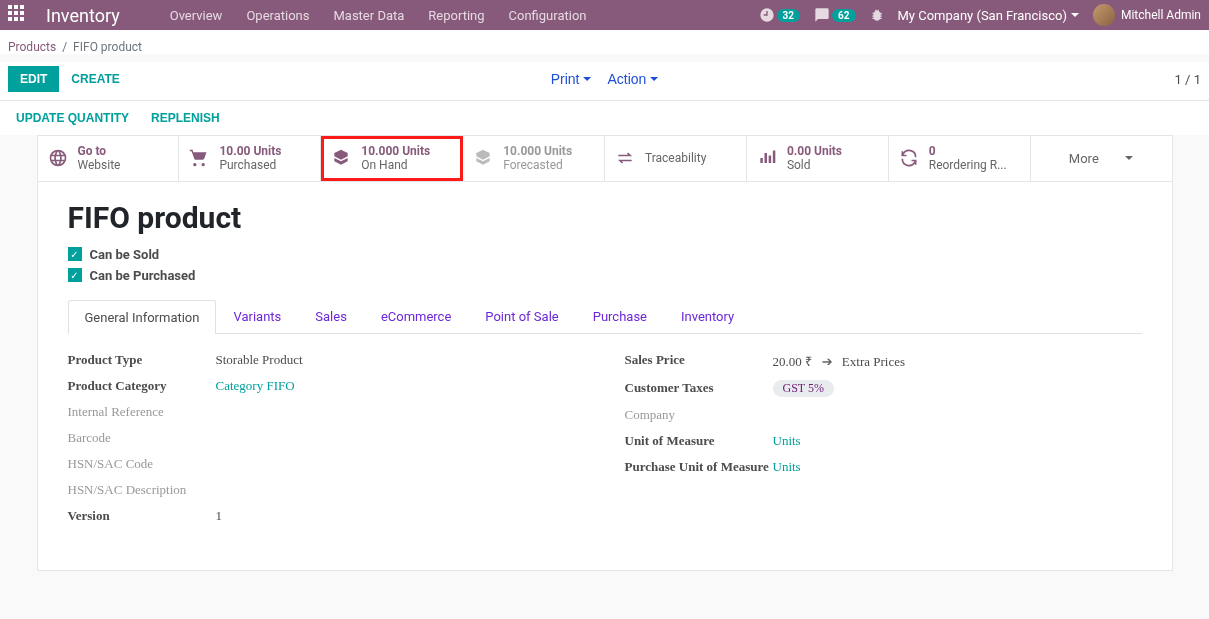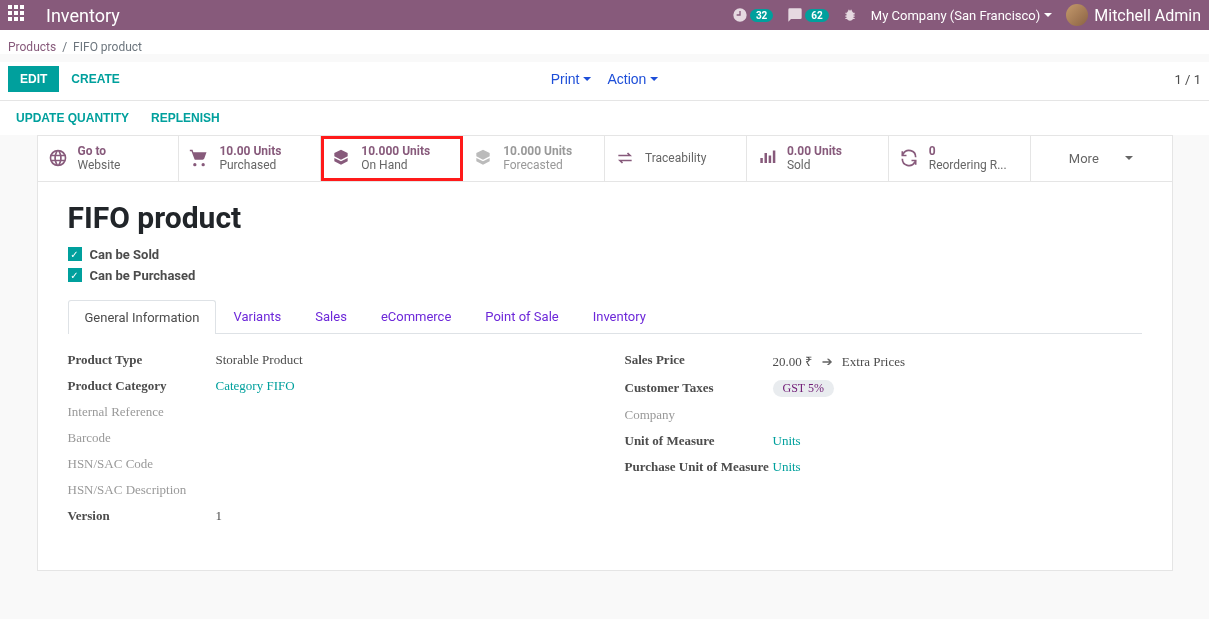--- a/index.html
+++ b/index.html
@@ -12,21 +12,21 @@
 .brand { font-size: 18px; margin-right: 40px; }
 .nav-links { display: flex; gap: 4px; }
 .nav-links a { color: #e6d9e1; padding: 6px 10px; font-size: 13px; text-decoration: none; cursor: pointer; }
 .spacer { flex: 1; }
 .nav-right { display: flex; align-items: center; gap: 14px; }
 .badge-wrap { position: relative; display: flex; align-items: center; cursor: pointer; }
 .badge { background: #00a09d; color: #fff; font-size: 10px; font-weight: bold; padding: 1px 6px; border-radius: 8px; margin-left: 2px; }
 .nav-right svg { fill: #e6d9e1; }
 .company-sel { font-size: 13px; cursor: pointer; display: flex; align-items: center; gap: 4px; justify-content: flex-end; }
 .avatar { width: 22px; height: 22px; border-radius: 50%; background: linear-gradient(135deg,#c49a6c,#8b6243); margin-right: 6px; }
-.user-sel { display: flex; align-items: center; font-size: 16px; cursor: pointer; }
+.user-sel { display: flex; align-items: center; font-size: 12px; cursor: pointer; }
 
 
 .crumb-bar { background: #fff; padding: 10px 16px 0 8px; border-bottom: 0; }
 .crumbs { font-size: 12px; display:flex; align-items:center; gap:6px; margin-bottom:8px; }
 .crumbs a { color: #875a7b; text-decoration:none; }
 .crumbs .sep { color: #6c757d; }
 .crumbs .cur { color: #6c757d; }
 
 
 .control-bar { background: #fff; padding: 4px 8px 8px 8px; display:flex; align-items:center; border-bottom:1px solid #e5e5e5; }
@@ -90,20 +90,27 @@
       <span></span>
       <span></span>
       <span></span>
       <span></span>
       <span></span>
       <span></span>
       <span></span>
       <span></span>
     </div>
   <div class="brand">Inventory</div>
+  <div class="nav-links">
+    <a>Overview</a>
+    <a>Operations</a>
+    <a>Master Data</a>
+    <a>Reporting</a>
+    <a>Configuration</a>
+  </div>
   <div class="spacer"></div>
   <div class="nav-right">
     <div class="badge-wrap">
       <svg width="16" height="16" viewBox="0 0 24 24">
           <path d="M12 2a10 10 0 1 0 10 10A10 10 0 0 0 12 2zm1 11H7v-2h4V6h2z"></path>
         </svg>
       <span class="badge">32</span>
     </div>
     <div class="badge-wrap">
       <svg width="16" height="16" viewBox="0 0 24 24">
@@ -237,20 +244,21 @@
       <div class="check">✓</div>
       <label>Can be Purchased</label>
     </div>
 
     <div class="tabs">
       <div class="tab active">General Information</div>
       <div class="tab">Variants</div>
       <div class="tab">Sales</div>
       <div class="tab">eCommerce</div>
       <div class="tab">Point of Sale</div>
+      <div class="tab">Purchase</div>
       <div class="tab">Inventory</div>
     </div>
 
     <div class="form-grid">
       <div class="col">
         <div class="field-row">
             <div class="field-label">Product Type</div>
             <div class="field-value">Storable Product</div>
           </div>
         <div class="field-row">

